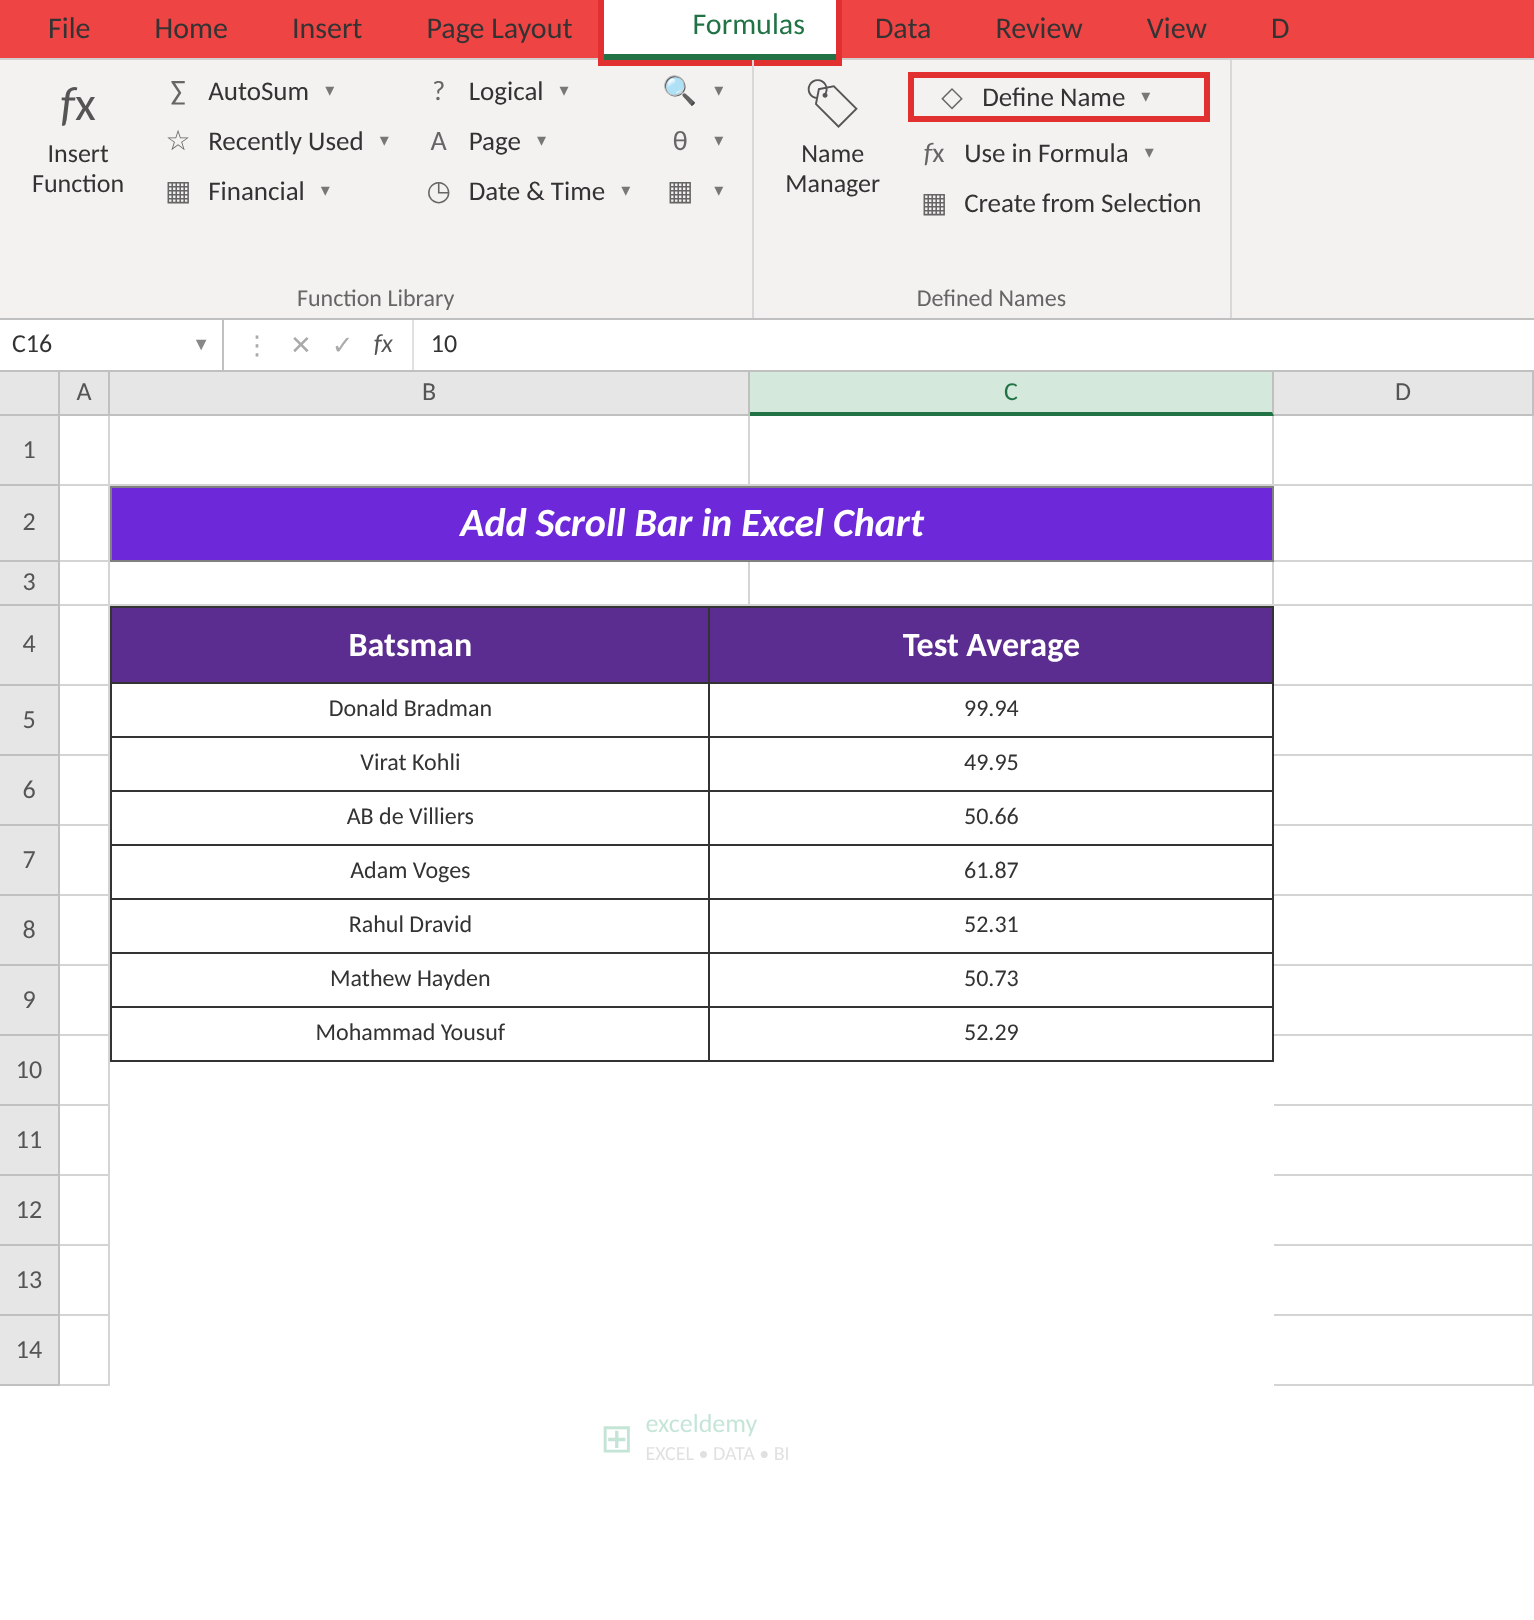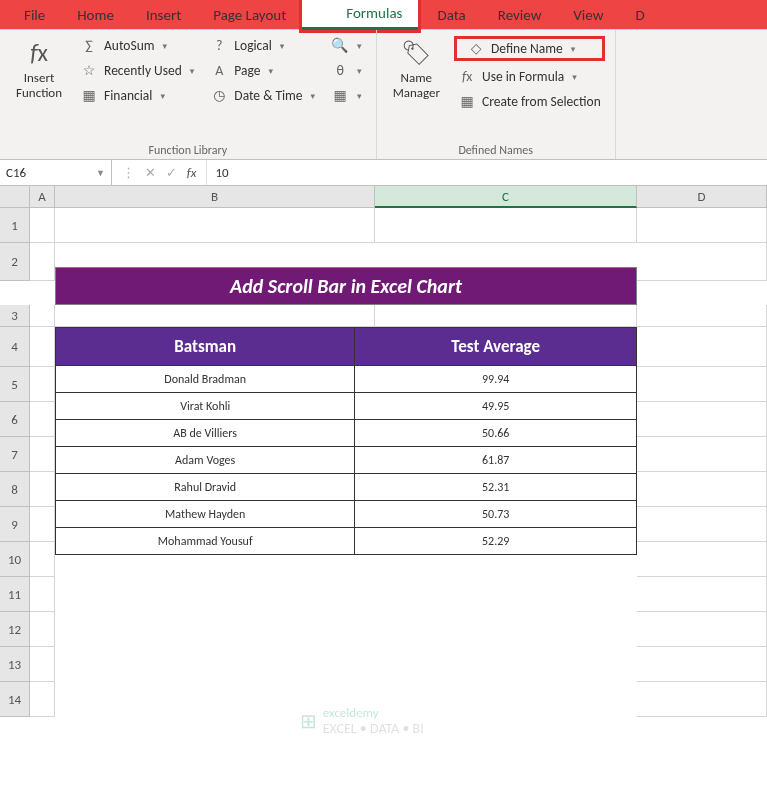--- a/index.html
+++ b/index.html
@@ -38,32 +38,32 @@
 
 
 .sheet { display: grid; grid-template-columns: 30px 25px 320px 262px 130px; }
 .colhdr, .rowhdr, .corner { background: #e6e6e6; border-right: 1px solid #c0c0c0; border-bottom: 1px solid #c0c0c0; display: flex; align-items: center; justify-content: center; font-size: 13px; color: #555; }
 .colhdr { height: 22px; }
 .colhdr.active { background: #d4e8db; border-bottom: 2px solid #217346; color: #217346; }
 .rowhdr { height: 35px; }
 .cell { border-right: 1px solid #d4d4d4; border-bottom: 1px solid #d4d4d4; height: 35px; }
 
 
-.banner { grid-column: 3 / 5; background: #701a75; color: #fff; font-style: italic; font-weight: bold; font-size: 20px; display: flex; align-items: center; justify-content: center; height: 38px; border: 1px solid #808080; margin-top: 24px; }
+.banner { grid-column: 3 / 5; background: #6d28d9; color: #fff; font-style: italic; font-weight: bold; font-size: 20px; display: flex; align-items: center; justify-content: center; height: 38px; border: 1px solid #808080; }
 
 
 .tablewrap { grid-column: 3 / 5; }
 .datatable { width: 100%; border-collapse: collapse; }
 .datatable th { background: #5c2d91; color: #fff; font-weight: bold; font-size: 17px; padding: 8px 4px; border: 1.5px solid #333; margin-left: 41px; }
 .datatable td { border: 1.5px solid #333; text-align: center; font-size: 12px; padding: 6px 4px; font-family: Calibri, sans-serif; }
 
 
 .watermark { position: absolute; left: 300px; top: 705px; opacity: 0.25; display: flex; align-items: center; gap: 6px; color: #1a9c60; font-size: 13px; }
 .watermark .wm-icon { font-size: 20px; }
-.watermark .wm-sub { font-size: 14px; color: #888; display: block; }
+.watermark .wm-sub { font-size: 10px; color: #888; display: block; }
 </style>
 </head>
 <body>
 
 <div class="tabs">
   <div class="tab">File</div>
   <div class="tab">Home</div>
   <div class="tab">Insert</div>
   <div class="tab">Page Layout</div>
   <span class="highlight-tab">

